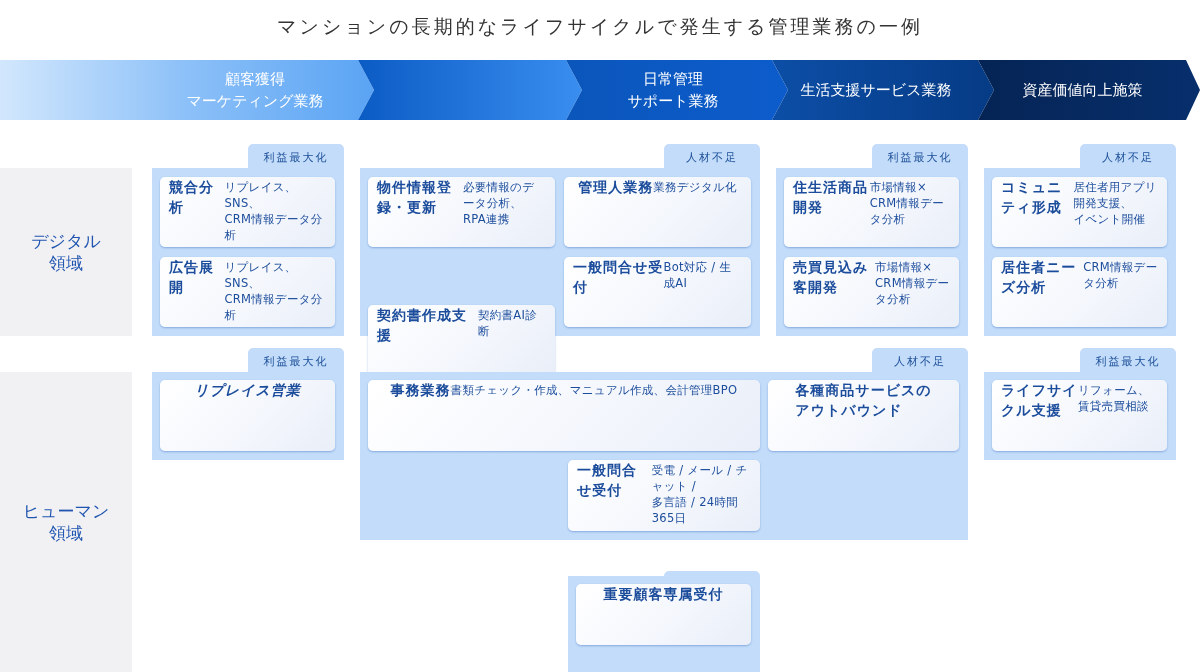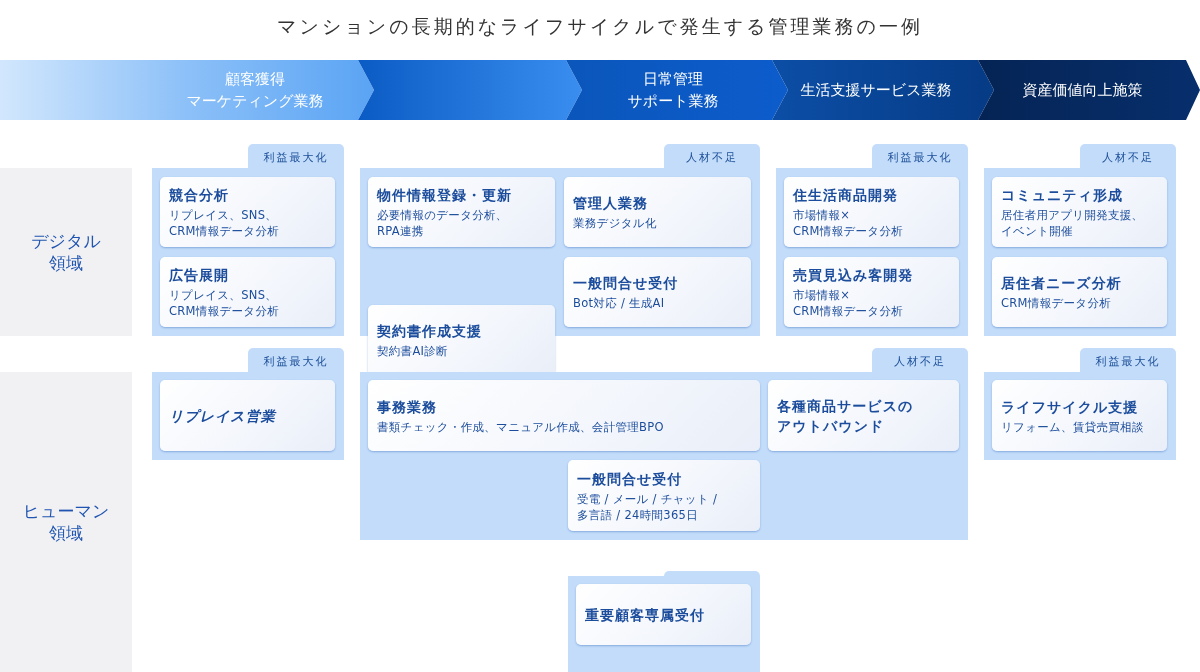--- a/index.html
+++ b/index.html
@@ -28,21 +28,21 @@
 
   
   .group { position: absolute; background: #c2dcfa; }
   .tab {
     position: absolute; background: #c2dcfa; height: 26px; border-radius: 5px 5px 0 0;
     font-size: 11px; letter-spacing: 2px; color: #1d4f98; display: flex; align-items: center; justify-content: center;
   }
   .card {
     position: absolute; background: linear-gradient(135deg, #ffffff 0%, #f3f6fc 60%, #e9eef8 100%);
     border-radius: 5px; box-shadow: 0 1px 2px rgba(60,110,190,0.45);
-    padding: 0 9px; display: flex; flex-direction: column; justify-content: center;
+    padding: 0 9px; display: flex; flex-direction: row; justify-content: center;
   }
   .card-title { font-size: 14px; font-weight: bold; color: #1c4d9c; line-height: 20px; letter-spacing: 1px; white-space: pre-line; }
   .card-sub { font-size: 11.5px; color: #1c4d9c; line-height: 16px; margin-top: 2px; white-space: pre-line; letter-spacing: 0.3px; }
 </style>
 </head>
 <body>
 
 <div class="title">マンションの長期的なライフサイクルで発生する管理業務の一例</div>
 
 <div class="band">

